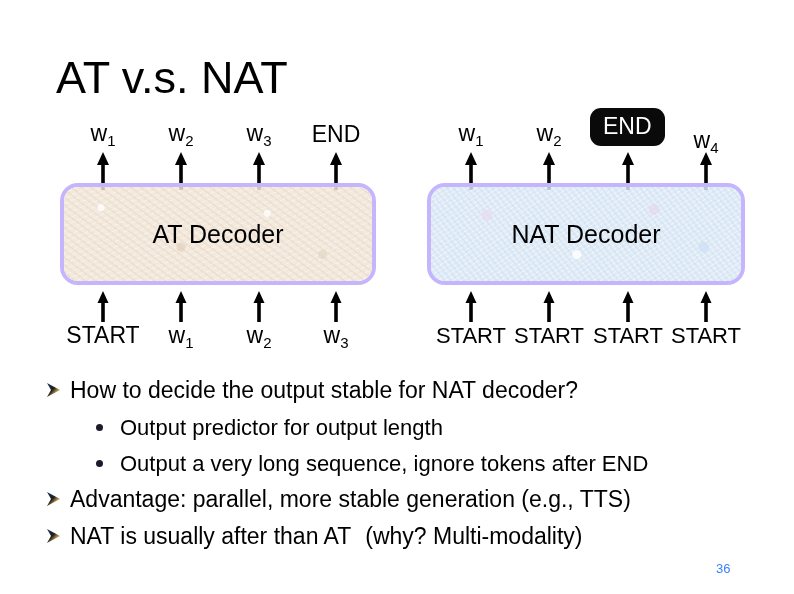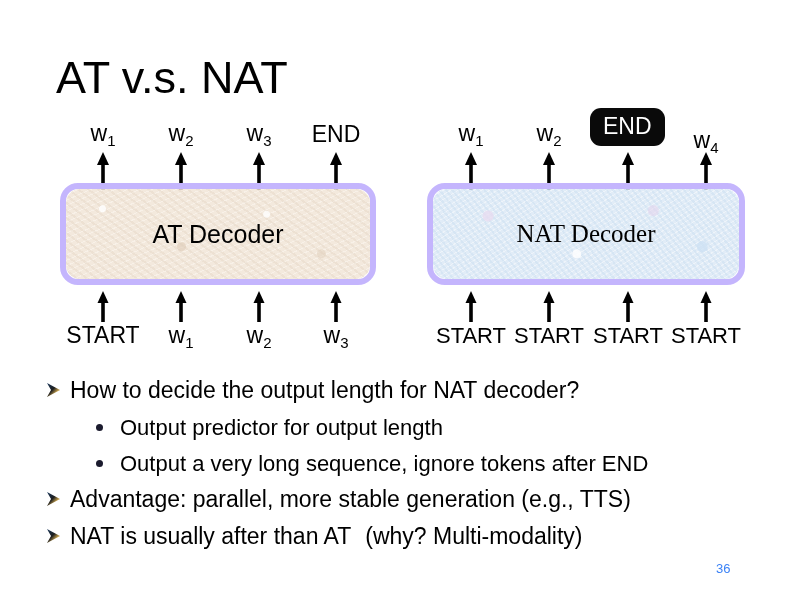--- a/index.html
+++ b/index.html
@@ -35,21 +35,21 @@
     white-space: nowrap;
     color: #000000;
     font-weight: 400;
   }
 
   
   .diagram { position: absolute; }
 
   .decoder-box {
     position: absolute;
-    border: 6px solid #c4b5fd;
+    border: 4px solid #c4b5fd;
     border-radius: 18px;
     box-sizing: border-box;
     display: flex;
     align-items: center;
     justify-content: center;
   }
   .decoder-box .box-label {
     font-size: 25px;
     line-height: 28px;
     color: #000000;
@@ -277,21 +277,21 @@
           <path d="M9 2 L3 15 L15 15 Z" fill="#000"></path>
         </svg>
     </div>
     <div class="arrow-up" style="left:297px; top:150px;">
       <svg width="18" height="40" viewBox="0 0 18 40">
           <path d="M9 40 L9 12" stroke="#000" stroke-width="3.6" fill="none"></path>
           <path d="M9 2 L3 15 L15 15 Z" fill="#000"></path>
         </svg>
     </div>
 
-    <div class="decoder-box" style="left:27px; top:183px; width:318px; height:102px;font-family:Liberation Serif, serif;">
+    <div class="decoder-box" style="left:27px; top:183px; width:318px; height:102px;">
       <div class="tex tex-ice"></div>
       <div class="box-label">NAT Decoder</div>
     </div>
 
     <div class="arrow-up" style="left:62px; top:290px;">
       <svg width="18" height="32" viewBox="0 0 18 32">
           <path d="M9 32 L9 11" stroke="#000" stroke-width="3.6" fill="none"></path>
           <path d="M9 1 L3.5 13 L14.5 13 Z" fill="#000"></path>
         </svg>
     </div>
@@ -329,21 +329,21 @@
             <linearGradient id="g1" x1="0" y1="0" x2="1" y2="1">
               <stop offset="0%" stop-color="#16365c"></stop>
                 <stop offset="45%" stop-color="#1f1f1f"></stop>
               <stop offset="70%" stop-color="#c8a34e"></stop>
                 <stop offset="100%" stop-color="#2b2b2b"></stop>
             </linearGradient>
           </defs>
           <path d="M3 3 L16 10 L3 17 L7 10 Z" fill="url(#g1)"></path>
         </svg>
       </span>
-      <span class="bl-text">How to decide the output length for NAT decoder?</span>
+      <span class="bl-text">How to decide the output stable for NAT decoder?</span>
     </div>
 
     <div class="bl bl2">
       <span class="mark-dot">
           <i></i>
         </span>
       <span class="bl-text">Output predictor for output length</span>
     </div>
 
     <div class="bl bl2">

